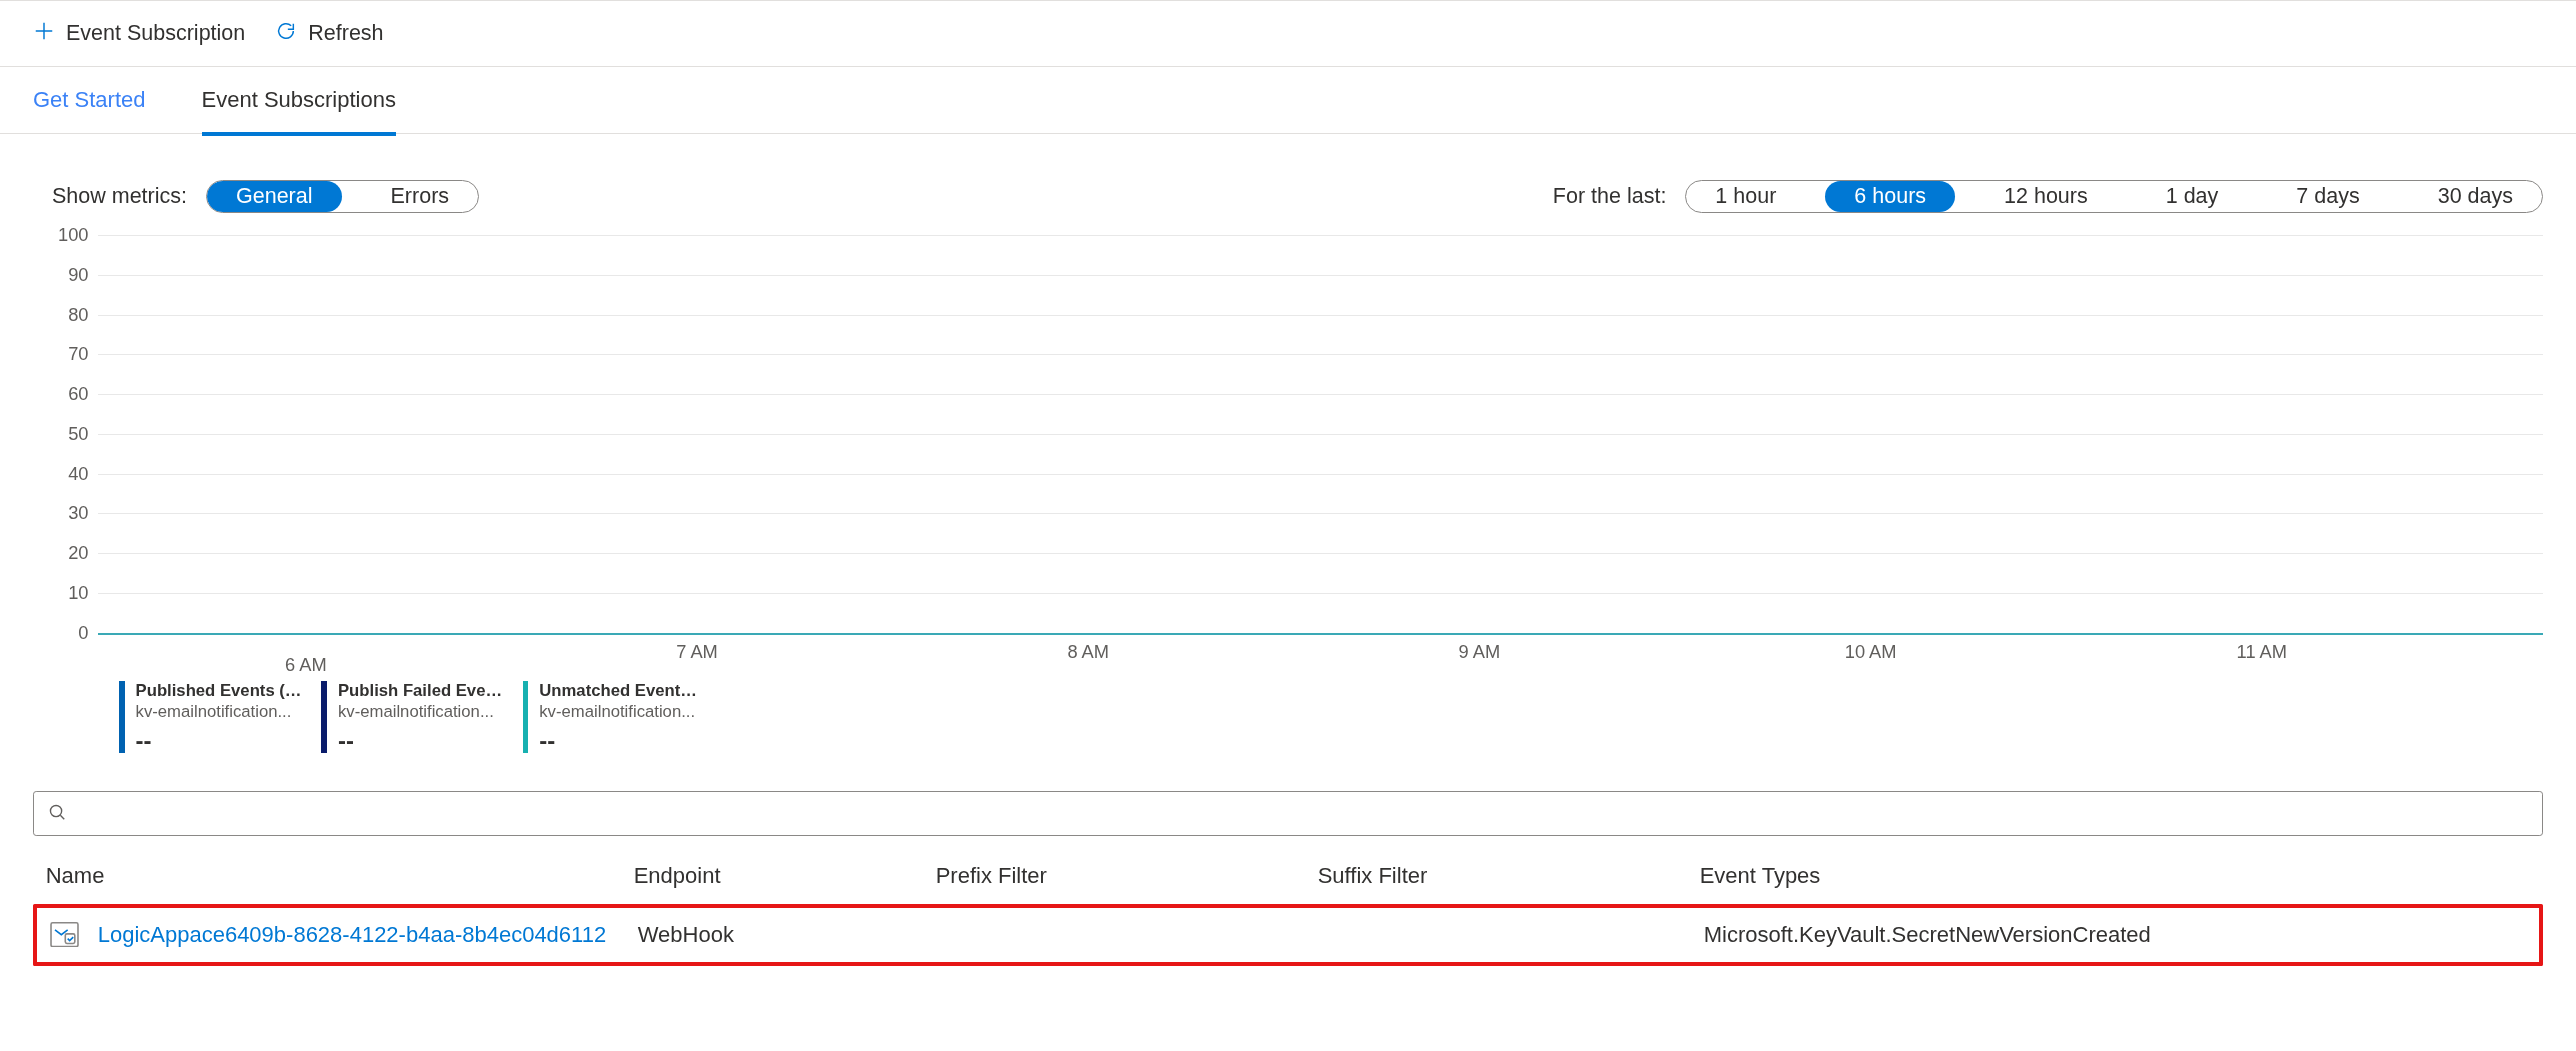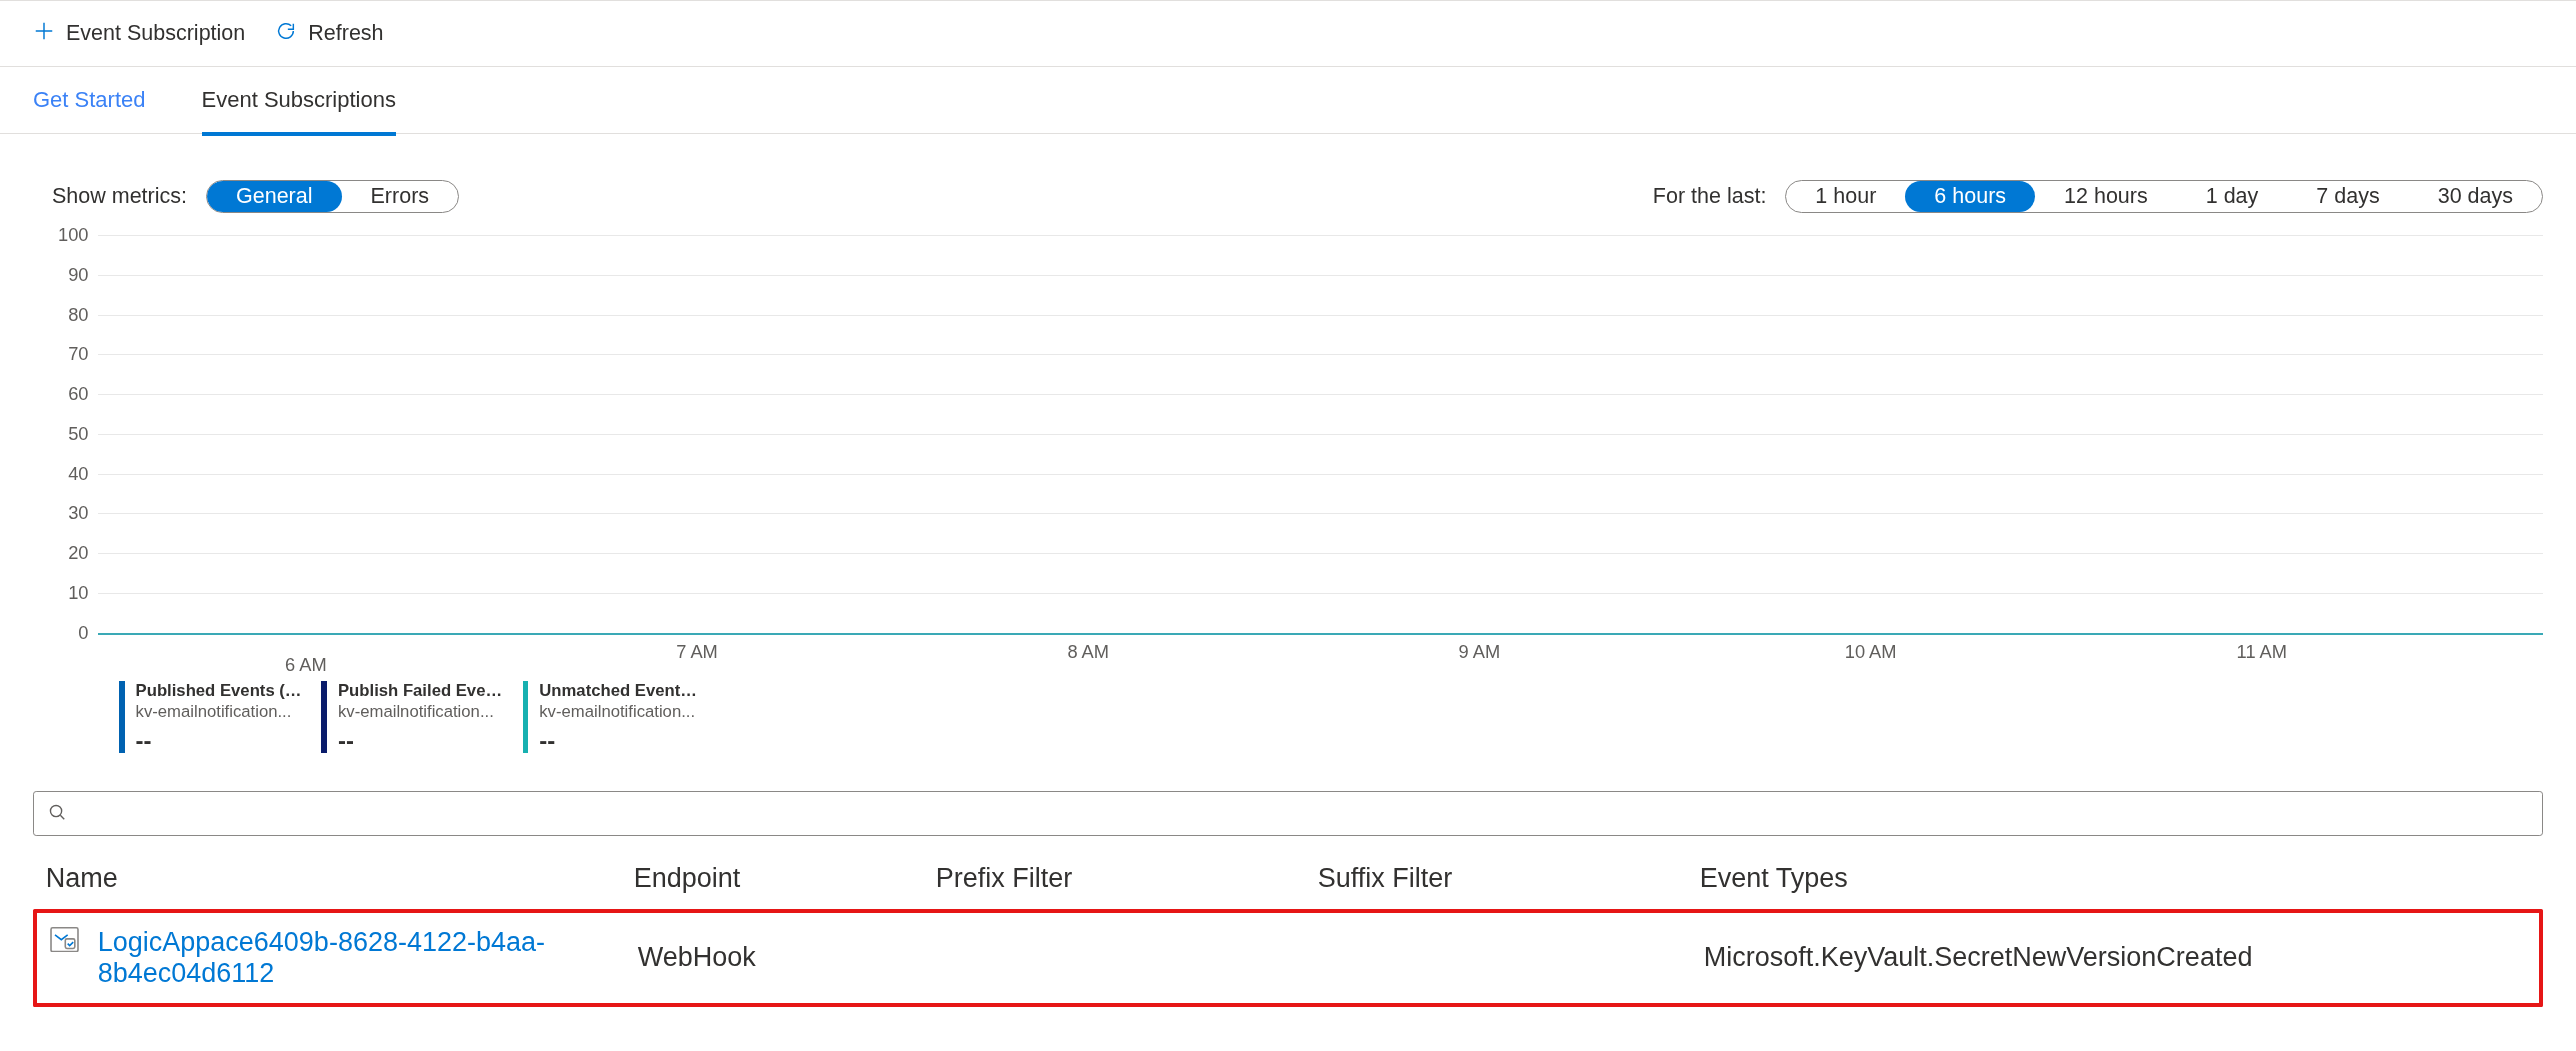--- a/index.html
+++ b/index.html
@@ -13,21 +13,21 @@
 
   
   .tabs { height: 67px; border-bottom: 0.8px solid #e1dfdd; display: flex; align-items: center; padding-left: 33px; gap: 56px; font-size: 22px; }
   .tab { height: 67px; display: flex; align-items: center; cursor: pointer; }
   .tab.link { color: #3b82f6; }
   .tab.active { border-bottom: 4.8px solid #0078d4; margin-top: 4.8px; }
 
   
   .filters { display: flex; align-items: center; padding: 46px 33px 0 52px; font-size: 21.5px; }
   .filters .spacer { flex: 1; }
-  .seg { border: 1.6px solid #8a8886; border-radius: 794px; display: inline-flex; overflow: hidden; margin-left: 19px; }
+  .seg { border: 1.6px solid #8a8886; border-radius: 794px; display: inline-flex; overflow: hidden; margin-left: 19px; gap: 20px; }
   .seg span { padding: 3.2px 29px; cursor: pointer; font-size: 21.5px; }
   .seg span.sel { background: #0078d4; color: #fff; border-radius: 794px; }
 
   
   .chart { position: relative; margin: 22px 33px 0 52px; }
   .plot { position: relative; margin-left: 46px; height: 398px; }
   .grid-line { position: absolute; left: 0; right: 0; border-top: 0.8px solid #e8e8e8; }
   .y-lbl { position: absolute; right: 100%; margin-right: 9.5px; transform: translateY(-50%); font-size: 18.3px; color: #605e5c; }
   .base-line { position: absolute; left: 0; right: 0; border-top: 1.6px solid #b0b0b0; }
   .data-line { position: absolute; left: 0; right: 0; border-top: 2.4px solid #3aa9b6; }
@@ -43,21 +43,21 @@
   .leg-sub { white-space: nowrap; overflow: hidden; text-overflow: ellipsis; color: #605e5c; }
   .leg-val { font-size: 24px; font-weight: 600; margin-top: 3.2px; }
 
   
   .search-wrap { margin: 35px 33px 0 33px; }
   .search { width: 100%; height: 45px; border: 1.6px solid #8a8886; border-radius: 3.2px; display: flex; align-items: center; padding: 0 12.7px; gap: 9.5px; }
   .search input { border: none; outline: none; font-size: 21.5px; flex: 1; color: #605e5c; background: transparent; }
   .search input::placeholder { color: #605e5c; }
 
   
-  .table { margin: 12.7px 33px 0 33px; font-size: 27px; }
+  .table { margin: 12.7px 33px 0 33px; font-size: 22px; }
   .thead, .trow { display: grid; grid-template-columns: 588px 302px 382px 382px 716px; align-items: center; padding: 14.3px 12.7px; }
   .thead { font-weight: 400; }
   .trow { border: 4.8px solid #e61616; border-radius: 1.6px; }
   .cell-name { display: flex; align-items: flex-start; gap: 19px; }
   .link-text { color: #0078d4; }
   .sub-icon { display: inline-block; }
   .sub-icon svg { display: block; }
 </style>
 </head>
 <body>

